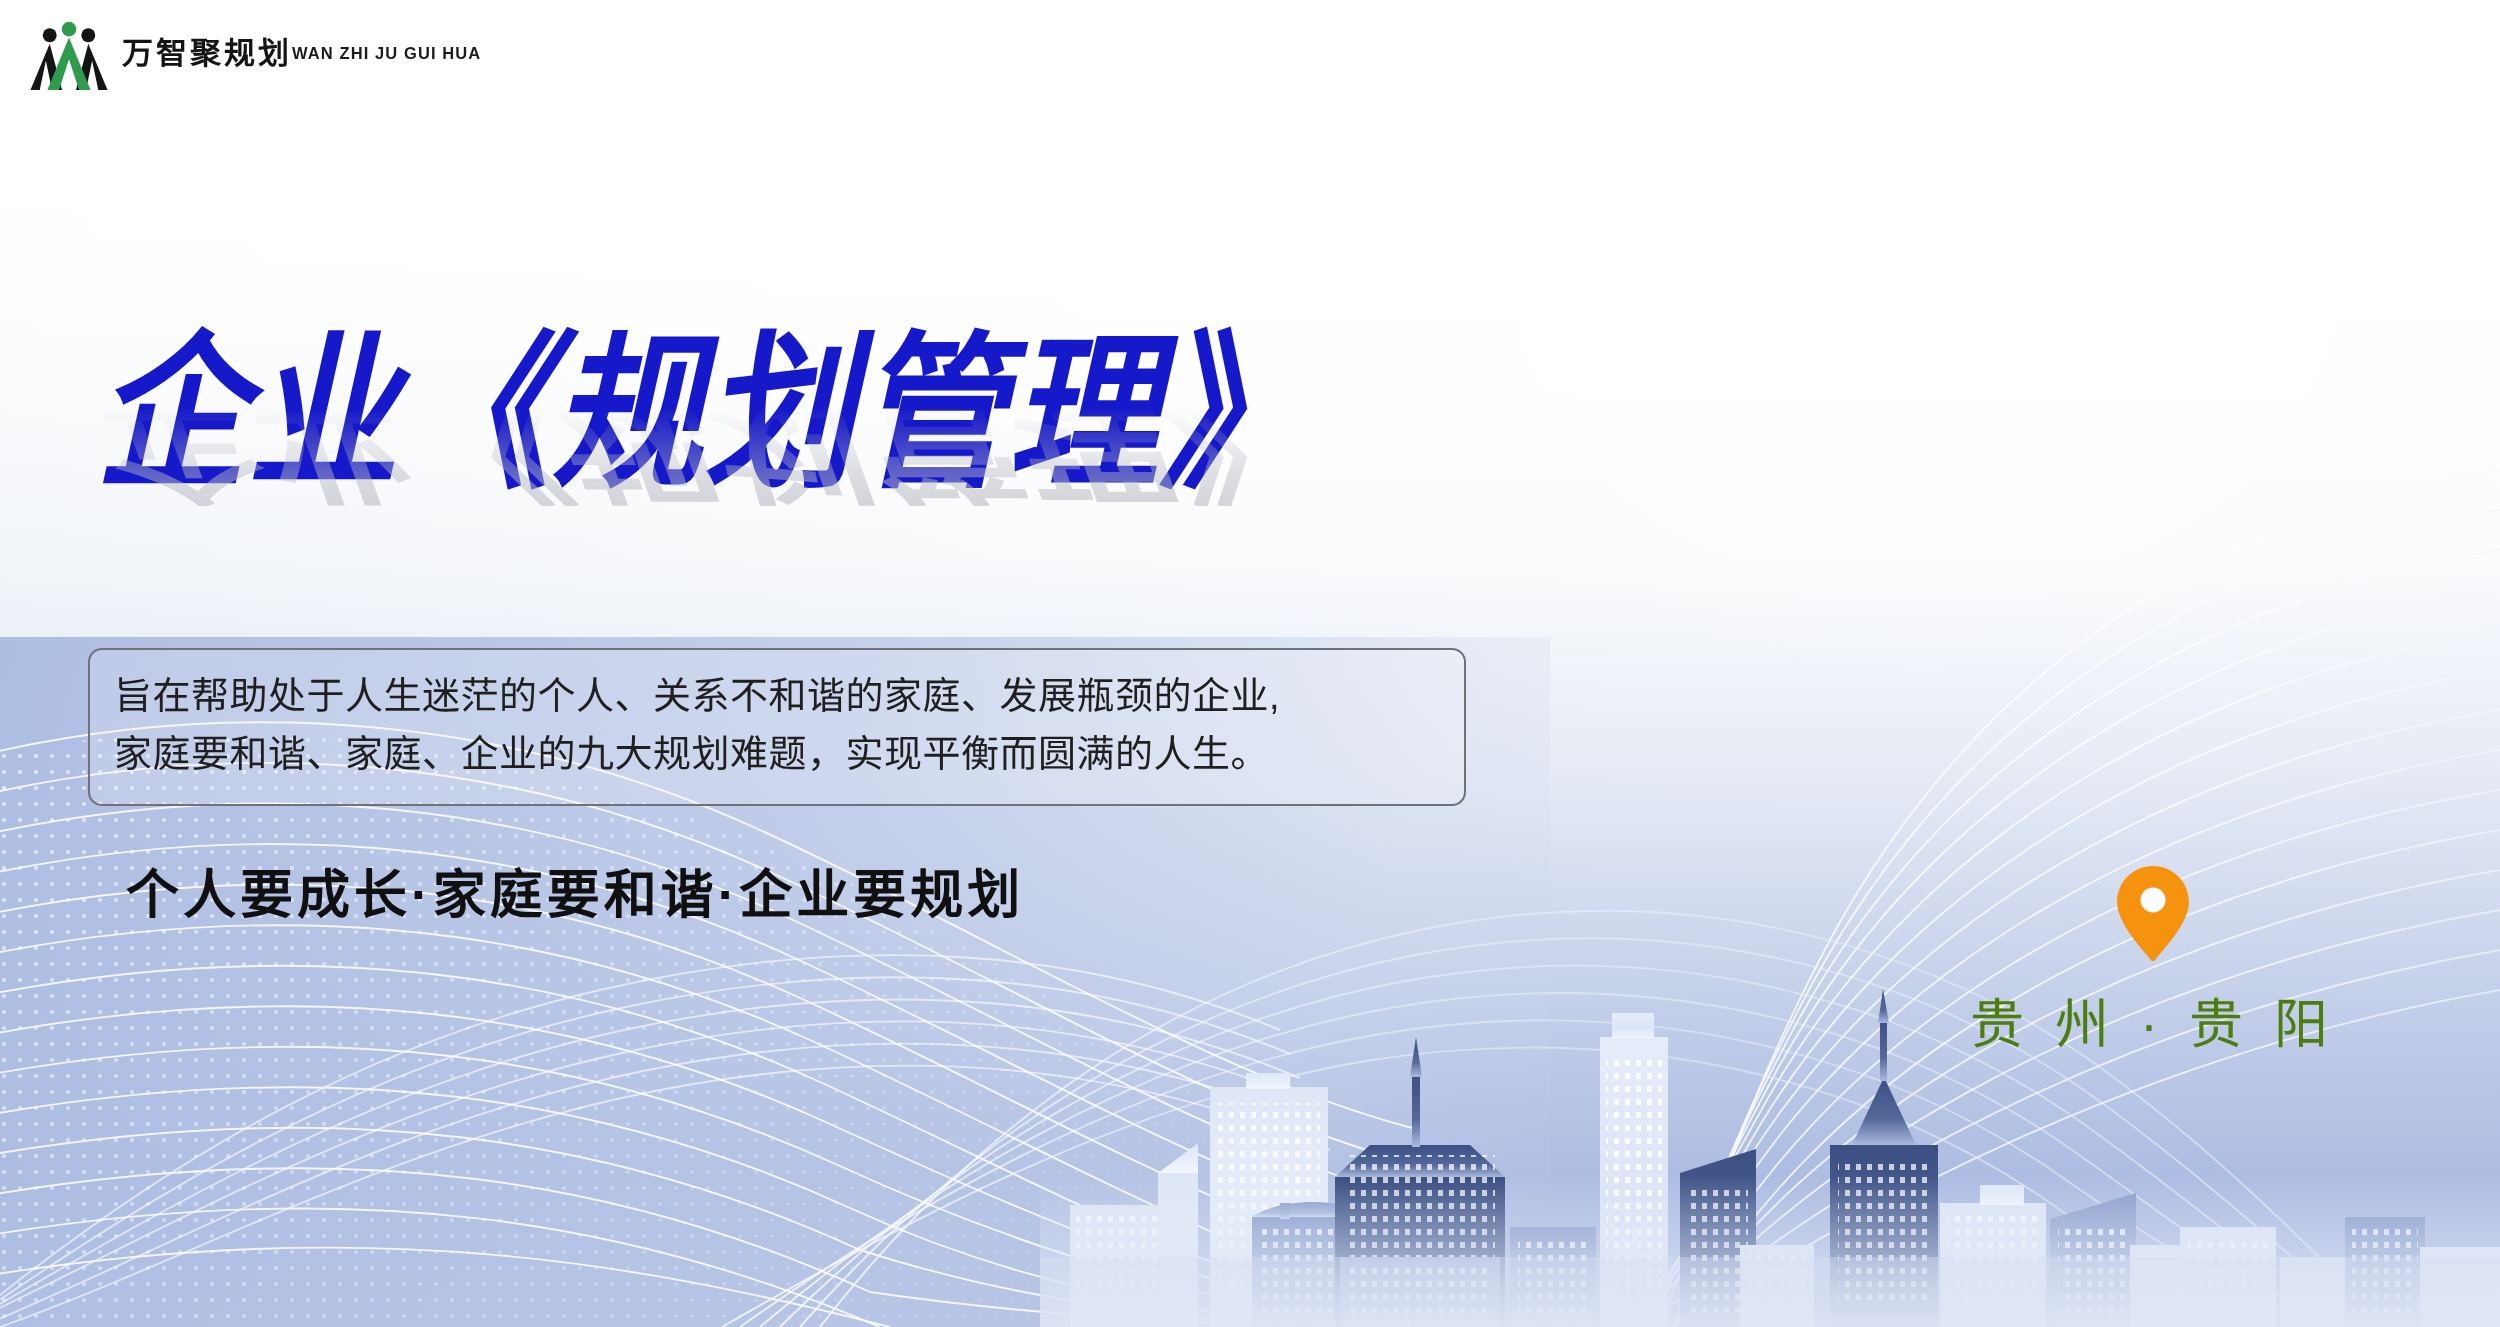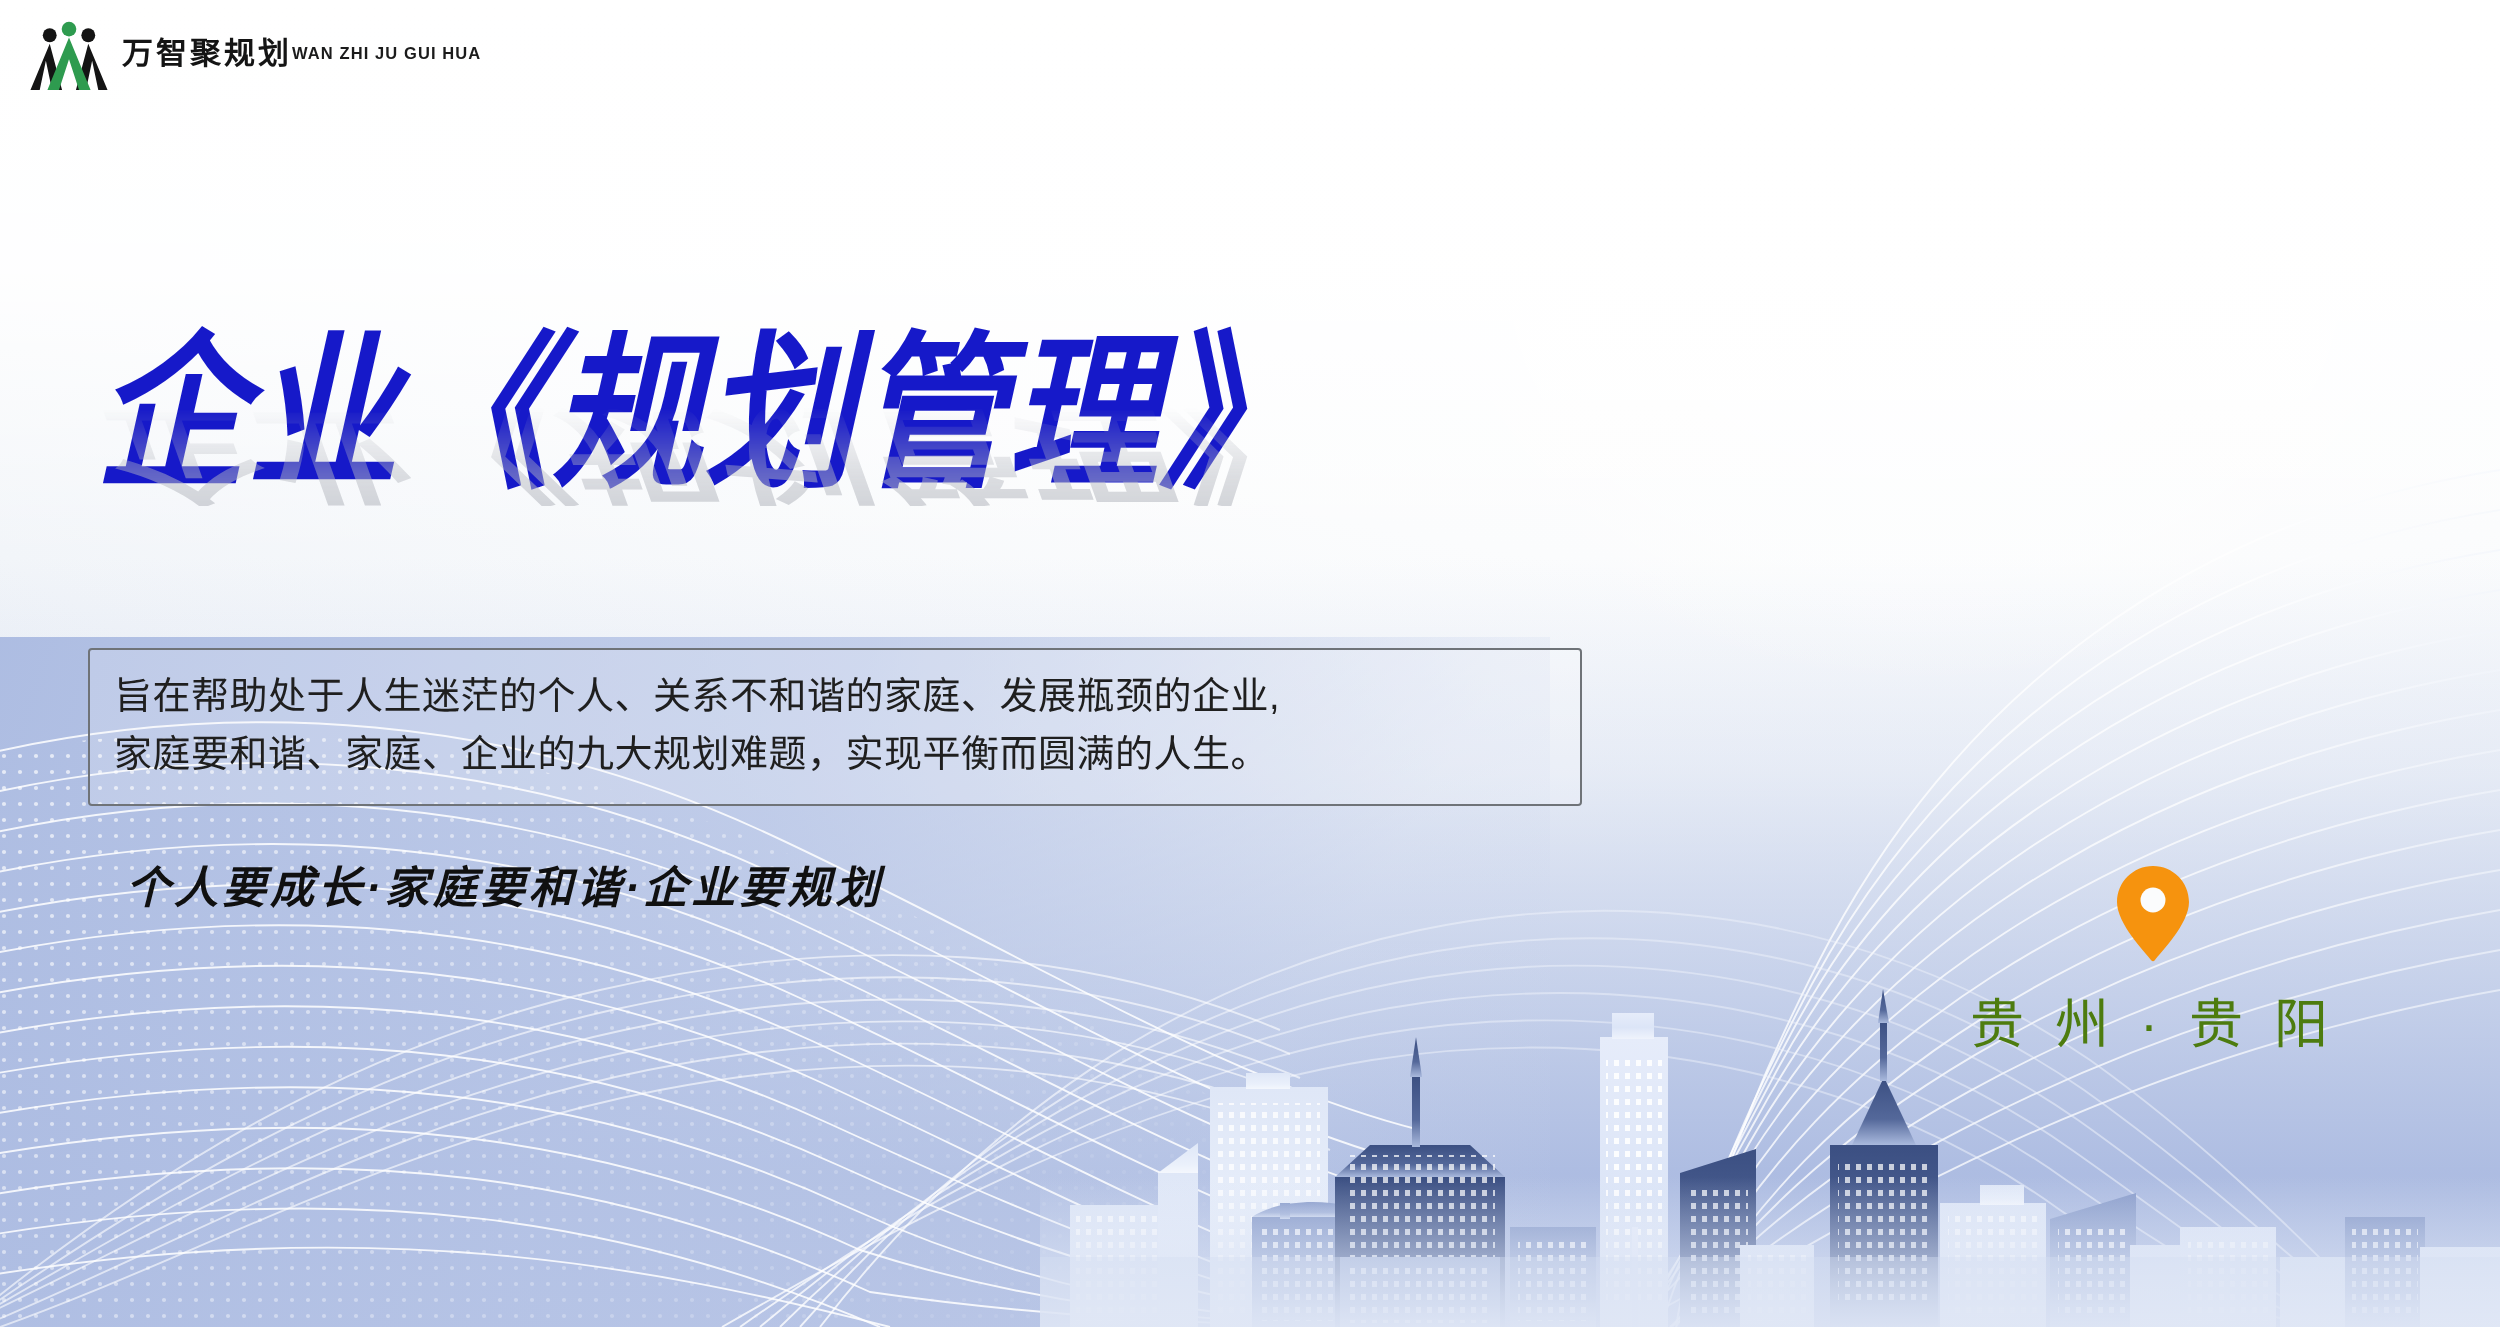--- a/index.html
+++ b/index.html
@@ -100,40 +100,39 @@
     transform-origin:left top;
     -webkit-mask-image:linear-gradient(to top, rgba(0,0,0,0) 6%, rgba(0,0,0,0.55) 70%, rgba(0,0,0,0.72) 100%);
     mask-image:linear-gradient(to top, rgba(0,0,0,0) 6%, rgba(0,0,0,0.55) 70%, rgba(0,0,0,0.72) 100%);
     opacity:.85;
     filter:blur(0.6px);
   }
 
   
   .desc-box {
     position:absolute; left:88px; top:648px;
-    width:1494px; padding:18px 22px 20px 24px;
+    width:1378px; padding:18px 22px 20px 24px;
     border:2px solid #6f7378;
-    border-radius:4px;
+    border-radius:14px;
     background:rgba(255,255,255,0.20);
     z-index:30;
   }
   .desc-line {
     font-family:"Liberation Sans","DejaVu Sans",sans-serif;
     font-size:38px; font-weight:400; color:#1f1f1f;
     line-height:1.52; letter-spacing:0.5px; white-space:nowrap;
   }
 
   
   .slogan {
     position:absolute; left:126px; top:852px;
     font-family:"Liberation Sans","DejaVu Sans",sans-serif;
-    font-size:44px; font-weight:700; color:#101010;
+    font-size:53px; font-weight:700; color:#101010;
     letter-spacing:4px; white-space:nowrap;
     z-index:30;
-    font-style:italic;
   }
 
   
   .location {
     position:absolute; left:1958px; top:866px;
     width:390px; text-align:center; z-index:35;
   }
   .pin { width:72px; height:96px; display:block; margin:0 auto; }
   .location-text {
     margin-top:18px;

